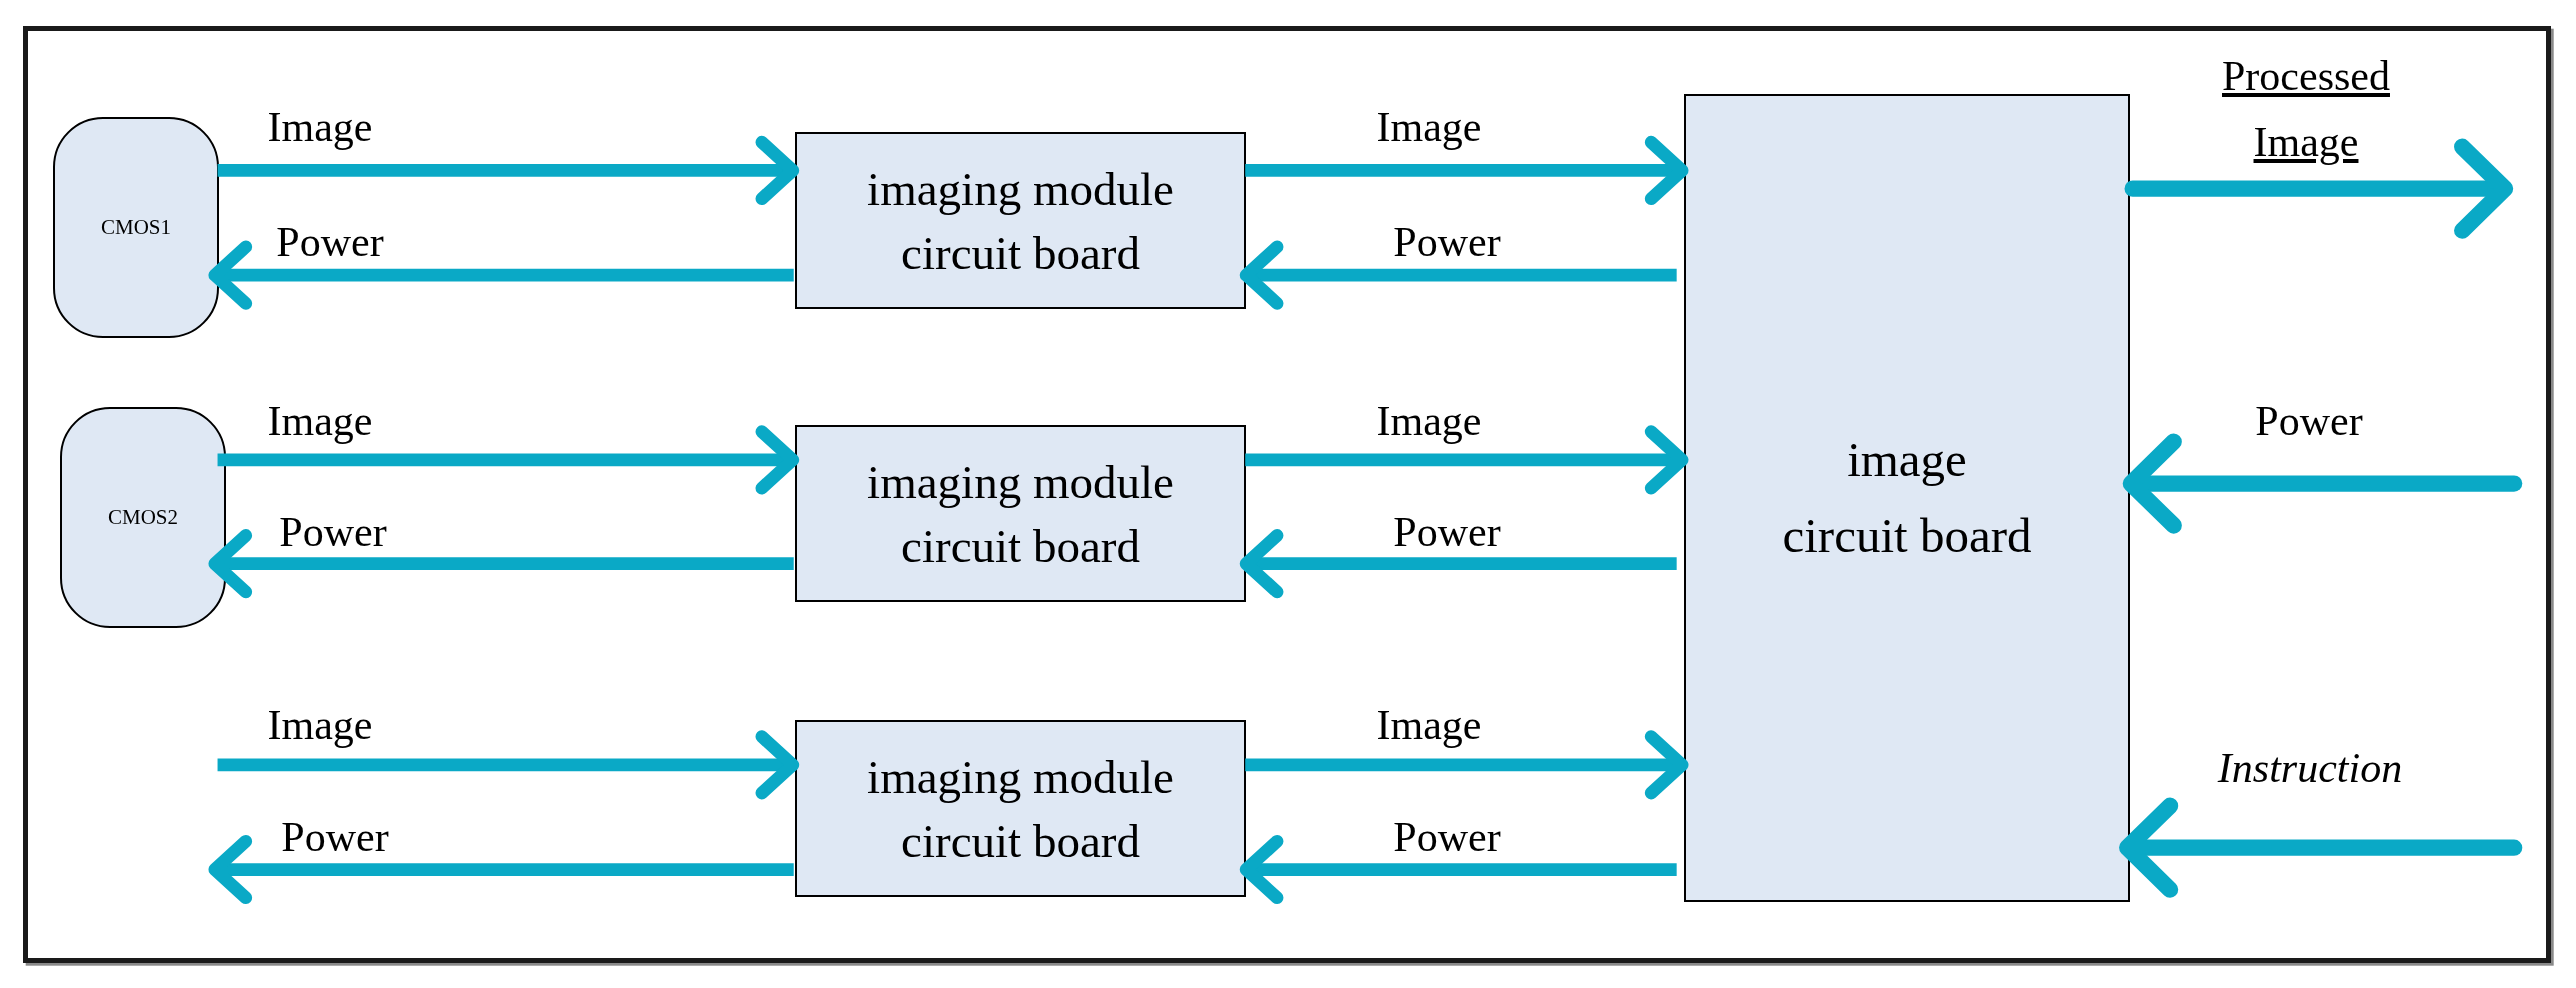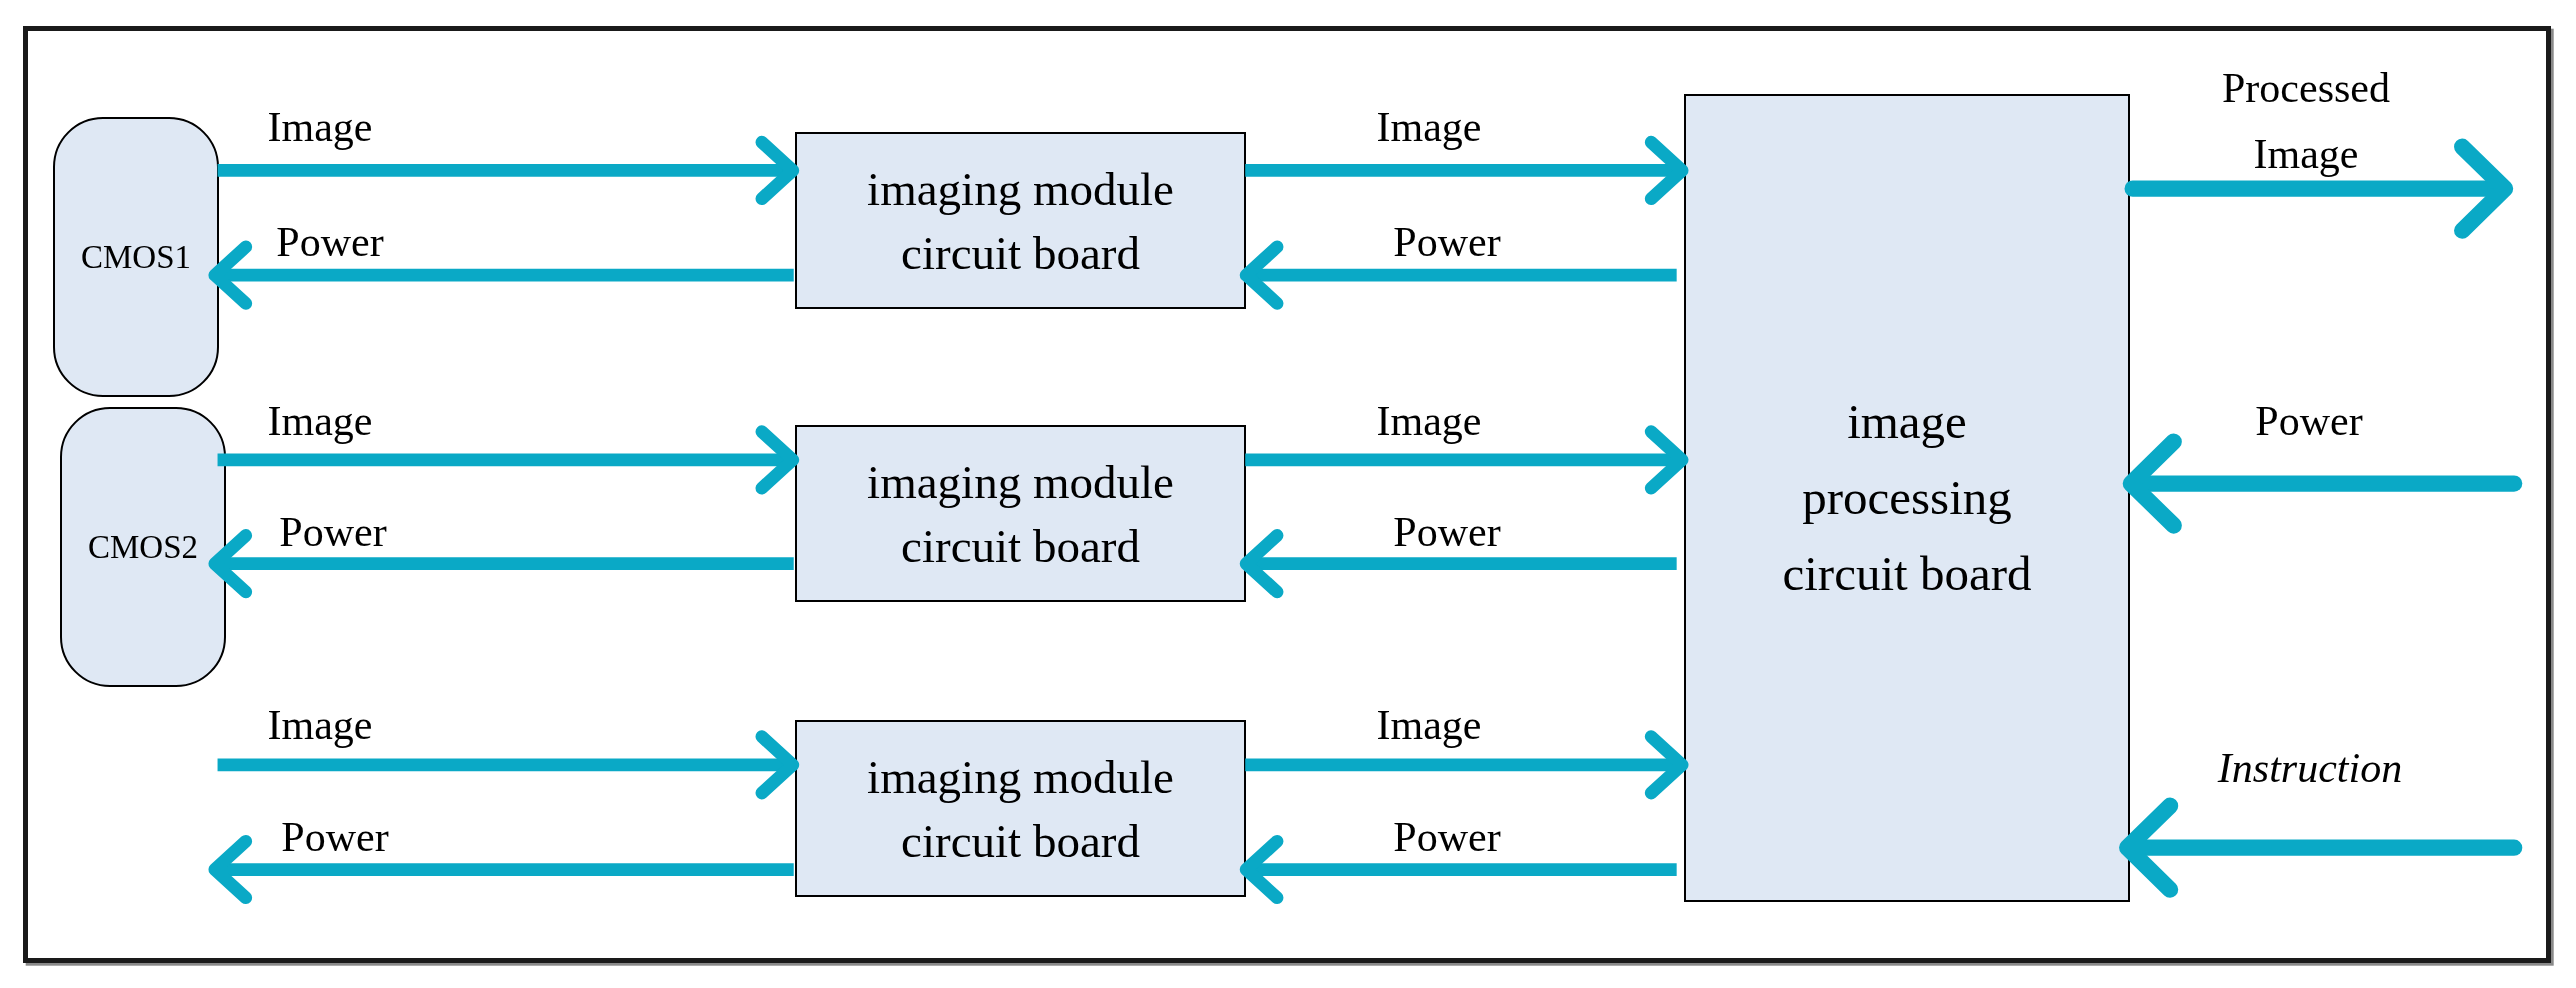--- a/index.html
+++ b/index.html
@@ -23,23 +23,23 @@
     background:#dfe8f4;
     border:2.7px solid #000000;
     display:flex;
     flex-direction:column;
     align-items:center;
     justify-content:center;
     text-align:center;
     box-sizing:border-box;
   }
   .cmos{
-    left:53px;width:166px;height:280px;
+    left:53px;width:166px;height:221px;
     border-radius:50px;
-    font-size:33px;
+    font-size:21px;
   }
   .cmos1{top:117px;} .cmos2{top:407px;} .cmos3{top:701px;}
   .board{
     left:795px;width:451px;height:177px;
     font-size:47px;line-height:64px;text-align:center;
   }
   .board1{top:132px;} .board2{top:425px;} .board3{top:720px;}
   .processor{
     left:1684px;top:94px;width:446px;height:808px;
     font-size:49px;line-height:76px;
@@ -80,21 +80,20 @@
     <span>imaging module</span>
     <span>circuit board</span>
   </div>
   <div class="node board board3" style="background: rgb(223, 232, 244); border-color: rgb(0, 0, 0);">
     <span>imaging module</span>
     <span>circuit board</span>
   </div>
 
   <div class="node processor" style="background: rgb(223, 232, 244); border-color: rgb(0, 0, 0);">
     <span>image</span>
-    <span>processing</span>
     <span>circuit board</span>
   </div>
 
   <svg id="arrows" viewBox="0 0 2830 1086">
 
     <g>
       <line class="shaft" x1="239" y1="187" x2="868" y2="187" stroke="#0aa9c6"></line>
       <polyline class="head" points="837,156 871,187 837,218" stroke="#0aa9c6"></polyline>
     </g>
     <g>
@@ -166,21 +165,21 @@
   <span class="lbl" style="left:320px;top:421px;">Image</span>
   <span class="lbl" style="left:333px;top:532px;">Power</span>
   <span class="lbl" style="left:1429px;top:421px;">Image</span>
   <span class="lbl" style="left:1447px;top:532px;">Power</span>
 
   <span class="lbl" style="left:320px;top:725px;">Image</span>
   <span class="lbl" style="left:335px;top:837px;">Power</span>
   <span class="lbl" style="left:1429px;top:725px;">Image</span>
   <span class="lbl" style="left:1447px;top:837px;">Power</span>
 
-  <span class="lbl two-line" style="left:2306px;top:121px;">
+  <span class="lbl two-line" style="left:2306px;top:109px;text-decoration:underline;">
     <span style="display:block;">Processed</span>
     <span style="display:block;">Image</span>
   </span>
   <span class="lbl" style="left:2309px;top:421px;">Power</span>
   <span class="lbl" style="left:2310px;top:768px;font-style:italic;">Instruction</span>
 
 </div>
 
 
 </body></html>

